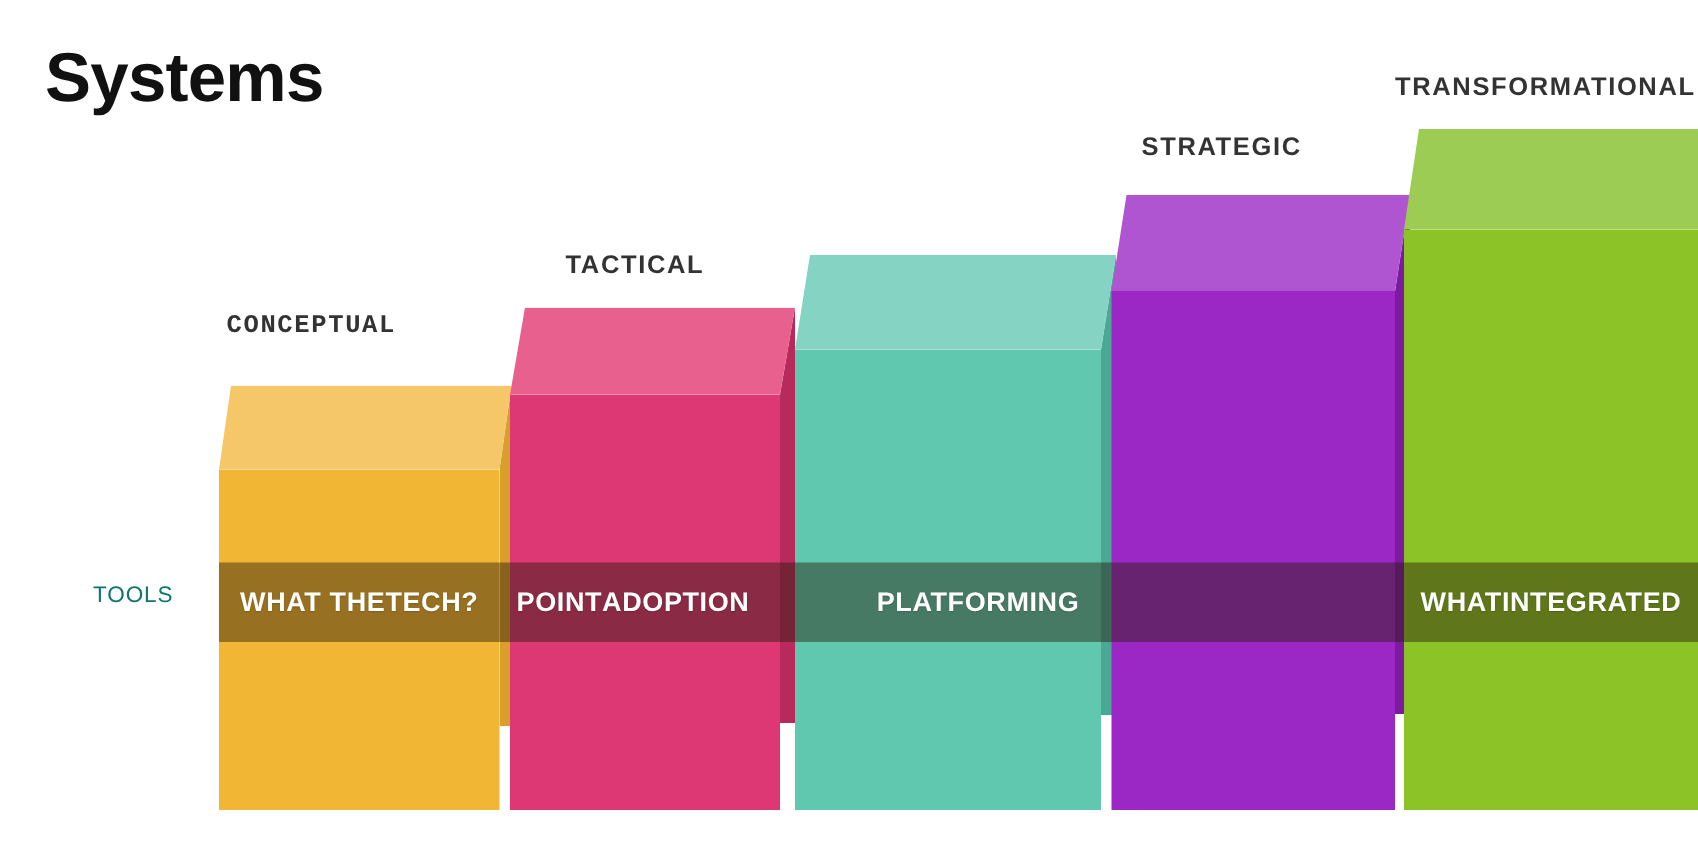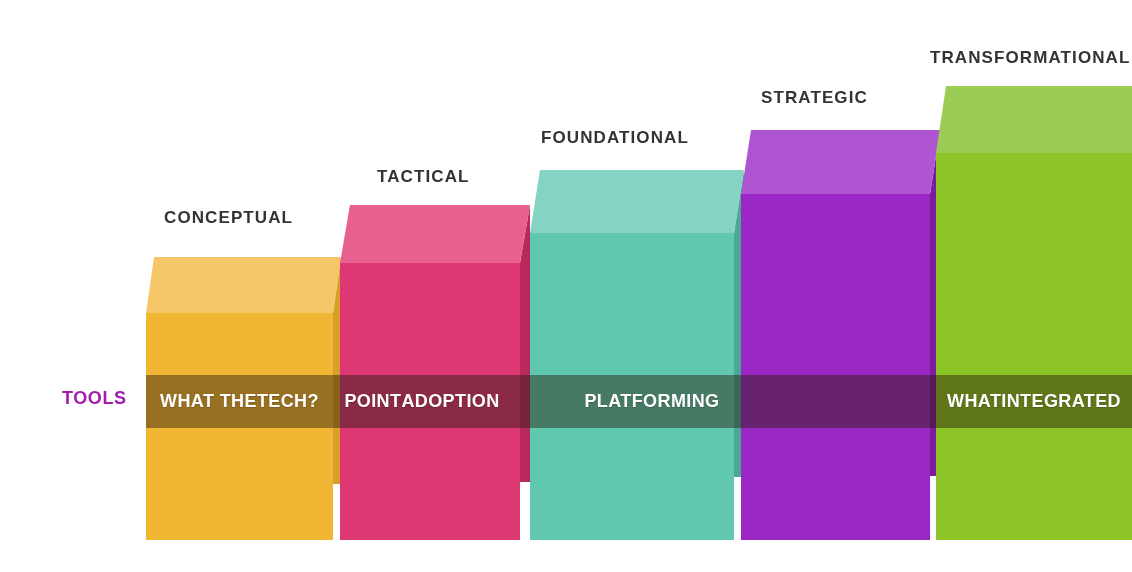--- a/index.html
+++ b/index.html
@@ -14,21 +14,21 @@
   .page-title{
     position:absolute;left:30px;top:28px;
     font-size:46px;font-weight:bold;color:#111111;
     letter-spacing:-0.5px;line-height:1;
     white-space:nowrap;
   }
 
   
   .axis-label{
     position:absolute;
-    font-size:18px;font-weight:bold;color:#a21caf;
+    font-size:15px;font-weight:normal;color:#0f766e;
     letter-spacing:0.6px;white-space:nowrap;
   }
 
   
   .stage-label{
     position:absolute;
     font-size:17px;font-weight:bold;color:#333333;
     letter-spacing:1.1px;white-space:nowrap;text-align:center;
   }
 
@@ -51,36 +51,37 @@
     color:#ffffff;font-size:18px;font-weight:bold;
     letter-spacing:0.4px;
     text-shadow:0 1px 1px rgba(0,0,0,.18);
   }
 </style>
 </head>
 <body>
 
 <div class="canvas">
 
+  <div class="page-title">Systems</div>
 
   <div class="axis-label" style="left:62px;top:388px;">TOOLS</div>
 
   <div id="blocks">
       <div class="block" style="left: 0px; top: 0px; width: 1132px; height: 572px;">
         <div class="face-side" style="left: 333px; top: 257px; width: 8px; height: 227px; background: rgb(217, 159, 43); clip-path: polygon(0px 56px, 100% 0px, 100% 227px, 0px 100%);"></div>
         <div class="face-top" style="left: 146px; top: 257px; width: 195px; height: 56px; background: rgb(245, 199, 104); clip-path: polygon(8px 0px, 100% 0px, 187px 100%, 0px 100%);"></div>
         <div class="face-front" style="left: 146px; top: 313px; width: 187px; height: 227px; background: rgb(242, 182, 53);"></div>
         <div class="band" style="left: 146px; width: 187px; top: 375px; height: 53px; background: rgba(40, 26, 10, 0.45);"></div>
         <div class="band" style="left: 333px; width: 8px; top: 375px; height: 53px; background: rgba(40, 26, 10, 0.45);"></div>
         <div class="caption" style="left: 146px; width: 187px; top: 375px; height: 53px;">
           <span>WHAT THE</span>
           <br>
           <span>TECH?</span>
         </div>
-        <div class="stage-label" style="left: 164px; top: 208px;">CONCEPTUAL</div>
+        <div class="stage-label" style="left: 151px; top: 208px; font-family: Liberation Mono, monospace;">CONCEPTUAL</div>
       </div>
       <div class="block" style="left: 0px; top: 0px; width: 1132px; height: 572px;">
         <div class="face-side" style="left: 520px; top: 205px; width: 10px; height: 277px; background: rgb(184, 42, 92); clip-path: polygon(0px 58px, 100% 0px, 100% 277px, 0px 100%);"></div>
         <div class="face-top" style="left: 340px; top: 205px; width: 190px; height: 58px; background: rgb(232, 97, 142); clip-path: polygon(10px 0px, 100% 0px, 180px 100%, 0px 100%);"></div>
         <div class="face-front" style="left: 340px; top: 263px; width: 180px; height: 277px; background: rgb(221, 56, 115);"></div>
         <div class="band" style="left: 340px; width: 180px; top: 375px; height: 53px; background: rgba(40, 26, 10, 0.45);"></div>
         <div class="band" style="left: 520px; width: 10px; top: 375px; height: 53px; background: rgba(40, 26, 10, 0.45);"></div>
         <div class="caption" style="left: 340px; width: 164px; top: 375px; height: 53px;">
           <span>POINT</span>
           <br>
@@ -90,21 +91,20 @@
       </div>
       <div class="block" style="left: 0px; top: 0px; width: 1132px; height: 572px;">
         <div class="face-side" style="left: 734px; top: 170px; width: 10px; height: 307px; background: rgb(75, 168, 148); clip-path: polygon(0px 63px, 100% 0px, 100% 307px, 0px 100%);"></div>
         <div class="face-top" style="left: 530px; top: 170px; width: 214px; height: 63px; background: rgb(132, 211, 195); clip-path: polygon(10px 0px, 100% 0px, 204px 100%, 0px 100%);"></div>
         <div class="face-front" style="left: 530px; top: 233px; width: 204px; height: 307px; background: rgb(97, 200, 176);"></div>
         <div class="band" style="left: 530px; width: 204px; top: 375px; height: 53px; background: rgba(40, 26, 10, 0.45);"></div>
         <div class="band" style="left: 734px; width: 10px; top: 375px; height: 53px; background: rgba(40, 26, 10, 0.45);"></div>
         <div class="caption" style="left: 530px; width: 244px; top: 375px; height: 53px;">
           <span>PLATFORMING</span>
         </div>
-        <div class="stage-label" style="left: 541px; top: 128px;">FOUNDATIONAL</div>
       </div>
       <div class="block" style="left: 0px; top: 0px; width: 1132px; height: 572px;">
         <div class="face-side" style="left: 930px; top: 130px; width: 10px; height: 346px; background: rgb(125, 27, 160); clip-path: polygon(0px 64px, 100% 0px, 100% 346px, 0px 100%);"></div>
         <div class="face-top" style="left: 741px; top: 130px; width: 199px; height: 64px; background: rgb(176, 85, 210); clip-path: polygon(10px 0px, 100% 0px, 189px 100%, 0px 100%);"></div>
         <div class="face-front" style="left: 741px; top: 194px; width: 189px; height: 346px; background: rgb(155, 40, 196);"></div>
         <div class="band" style="left: 741px; width: 189px; top: 375px; height: 53px; background: rgba(40, 26, 10, 0.45);"></div>
         <div class="band" style="left: 930px; width: 10px; top: 375px; height: 53px; background: rgba(40, 26, 10, 0.45);"></div>
         <div class="stage-label" style="left: 761px; top: 88px;">STRATEGIC</div>
       </div>
       <div class="block" style="left: 0px; top: 0px; width: 1132px; height: 572px;">

